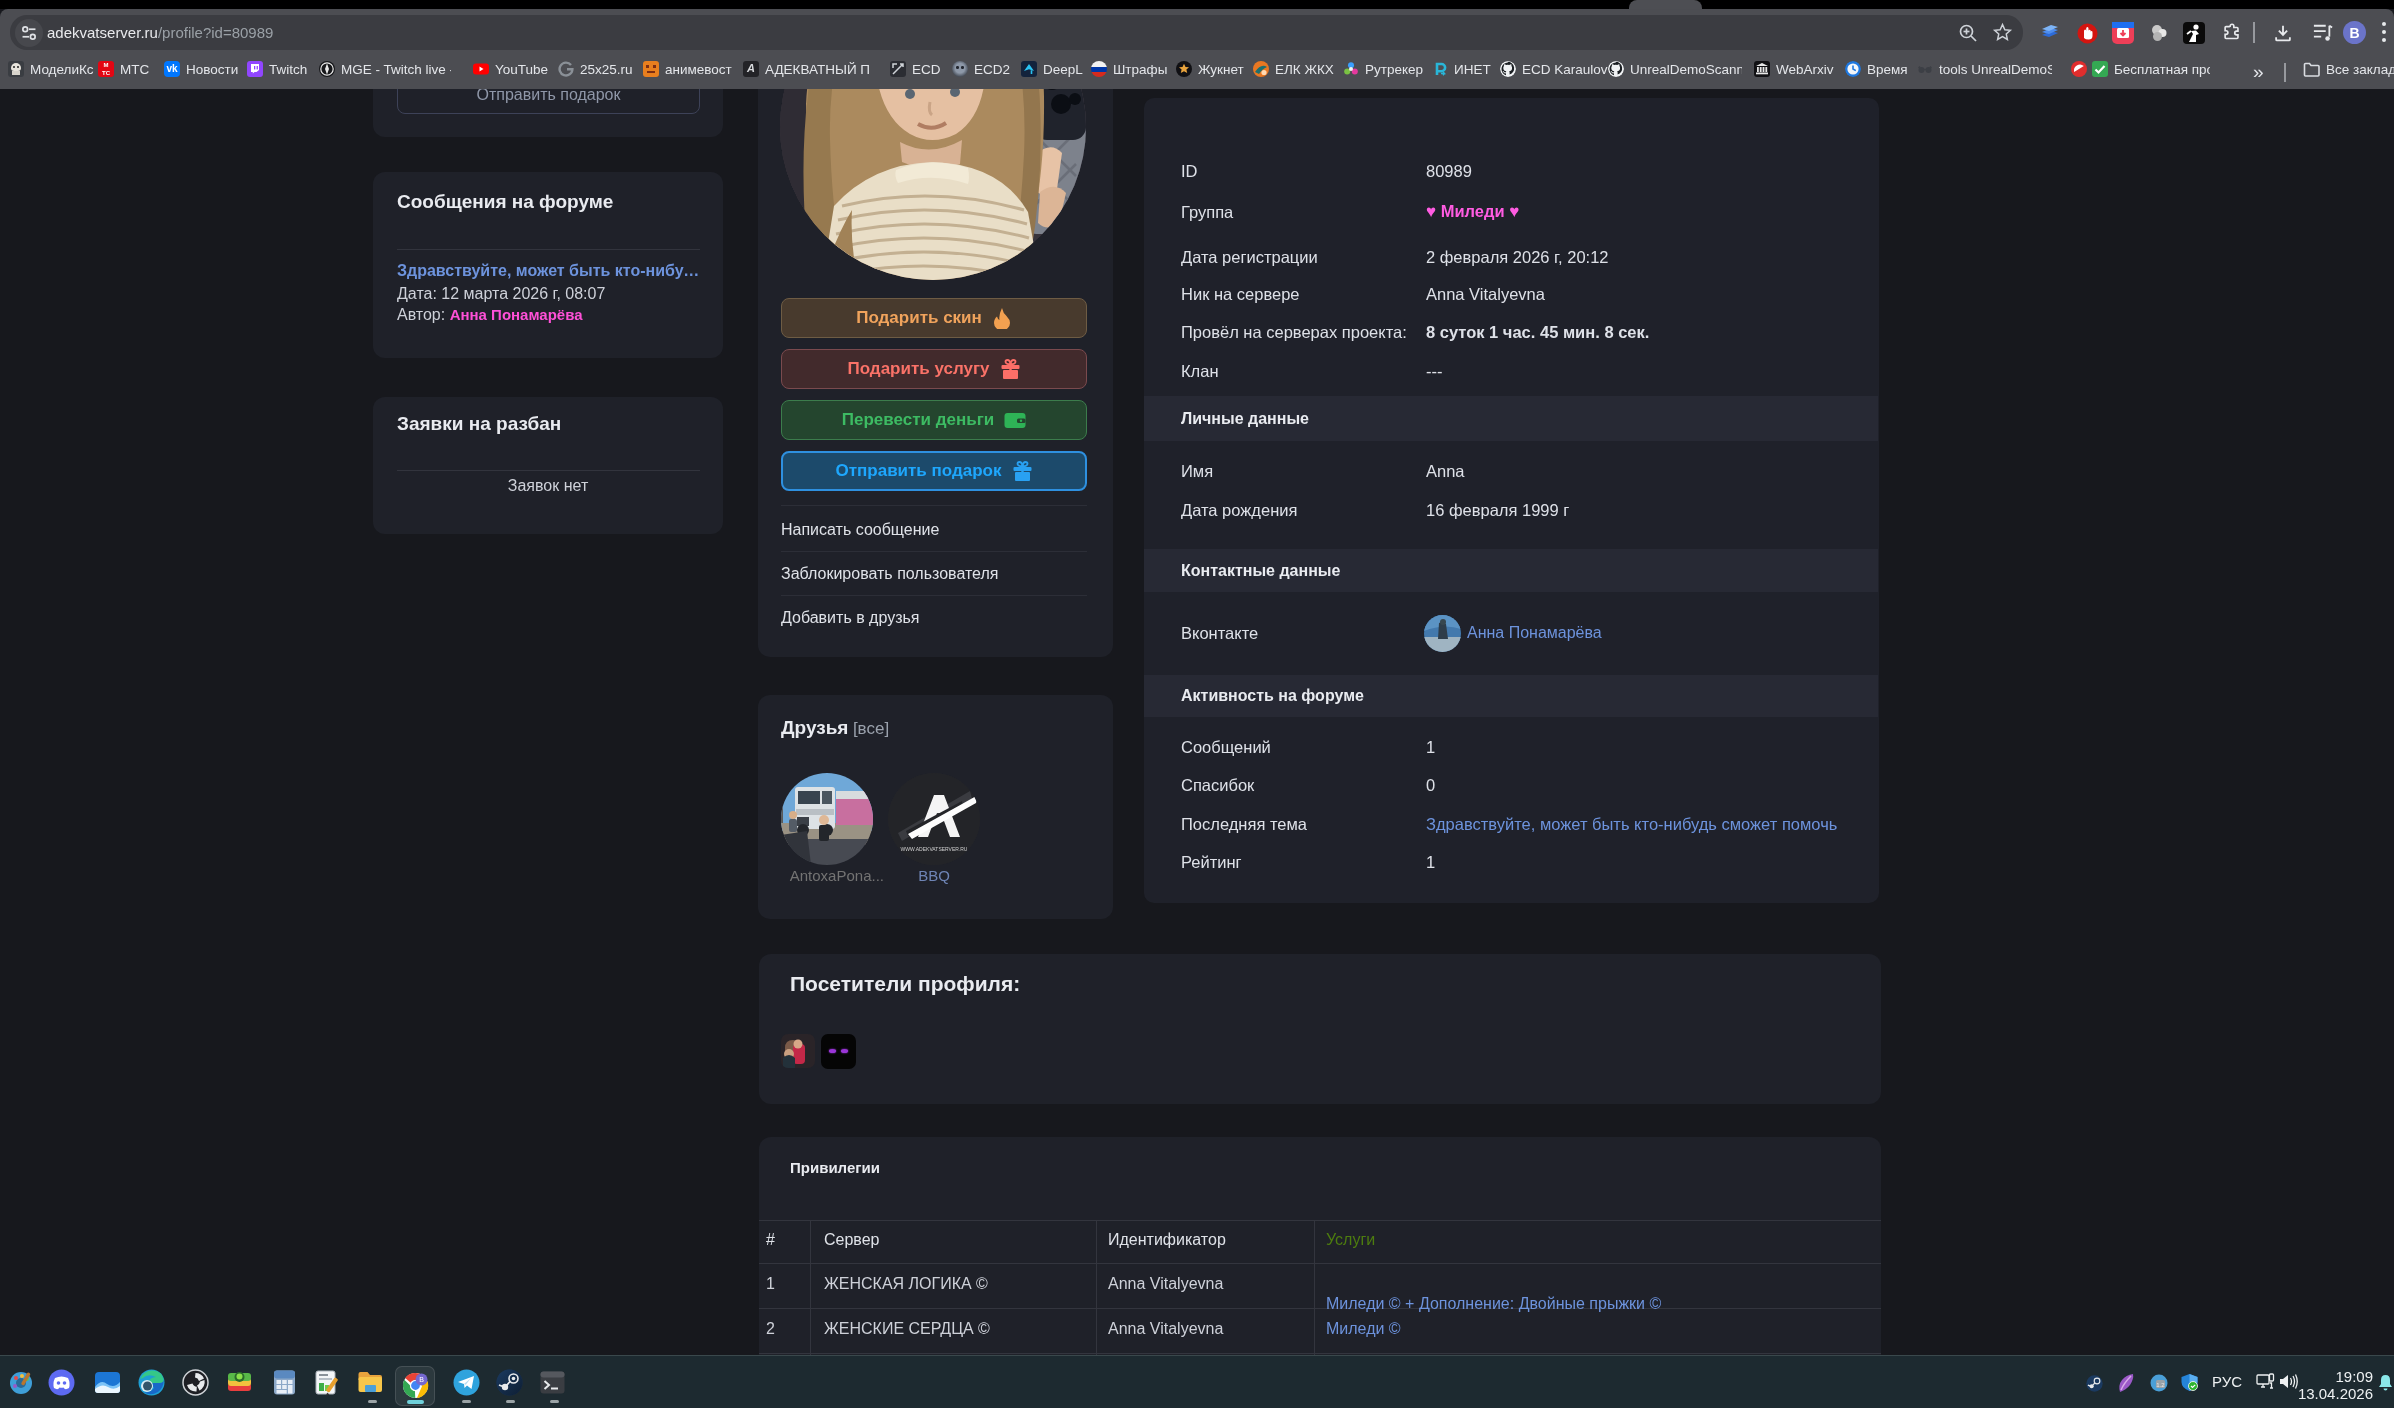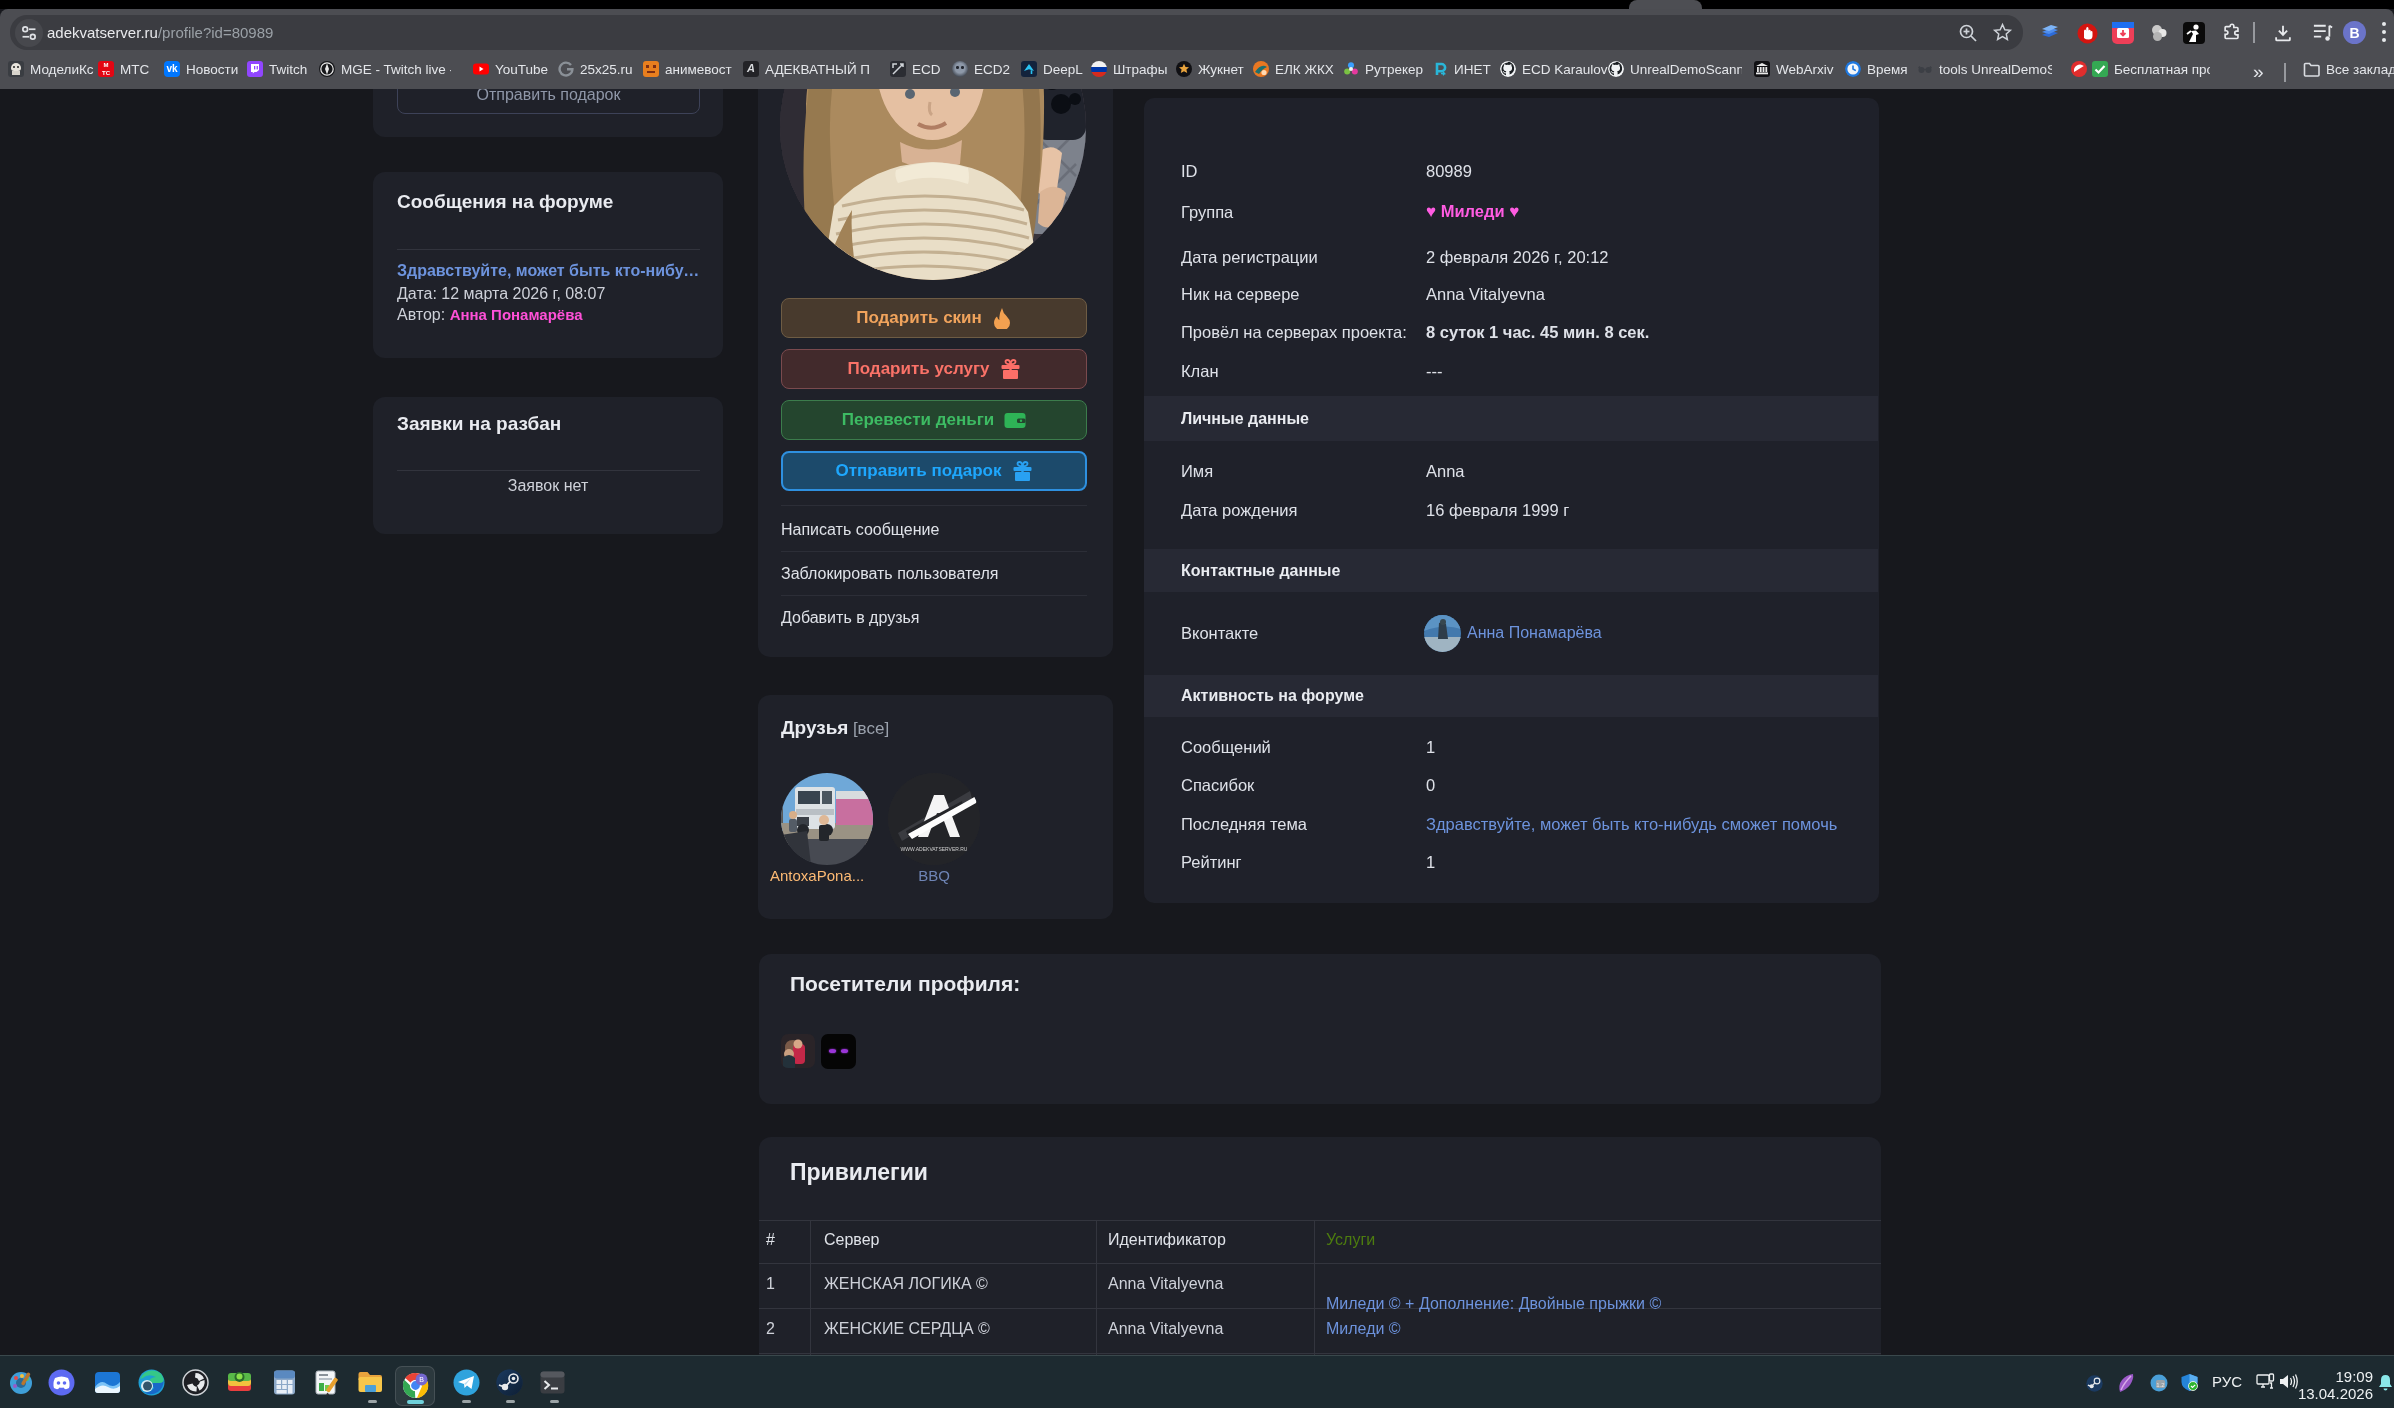--- a/index.html
+++ b/index.html
@@ -360,21 +360,21 @@
     <div class="abs" style="left:888px;top:684px;width:92px;height:92px;border-radius:50%;background:#26272c;overflow:hidden;">
       <svg width="92" height="92" viewBox="0 0 92 92">
         <circle cx="46" cy="46" r="46" fill="#232428"></circle>
         <path d="M10 60 L82 18 L84 26 L14 68 Z" fill="#3a3b40"></path>
         <path d="M30 64 L46 22 L56 22 L72 64 L62 64 L53 40 L49 40 L40 64 Z" fill="#f4f4f4"></path>
         <path d="M18 58 L74 28 L75 33 L20 63 Z" fill="#232428"></path>
         <path d="M20 61 L74 31 L90 22 L88 30 L24 66 Z" fill="#fdfdfd"></path>
         <text x="46" y="78" text-anchor="middle" font-size="5" fill="#cfcfcf" font-family="Liberation Sans">WWW.ADEKVATSERVER.RU</text>
       </svg>
     </div>
-    <div class="abs" style="left:770px;top:778px;width:114px;text-align:left;color:#fdba74;font-size:15px;">AntoxaPona...</div>
+    <div class="abs" style="left:770px;top:778px;width:114px;text-align:right;color:#737373;font-size:15px;">AntoxaPona...</div>
     <div class="abs" style="left:888px;top:778px;width:92px;text-align:center;color:#6e84b5;font-size:15px;">BBQ</div>
 
     <div class="abs" style="left:1144px;top:9px;width:735px;height:805px;background:#1f212a;border-radius:10px;overflow:hidden;">
       <div class="slab" style="top:73px;">ID</div>
         <div class="sval" style="top:73px;">80989</div>
       <div class="slab" style="top:114px;">Группа</div>
         <div class="sval" style="top:114px;color:#ff5ce2;font-weight:bold;"><span style="font-size:17px;">♥</span> Миледи <span style="font-size:17px;">♥</span></div>
       <div class="slab" style="top:159px;">Дата регистрации</div>
         <div class="sval" style="top:159px;">2 февраля 2026 г, 20:12</div>
       <div class="slab" style="top:196px;">Ник на сервере</div>
@@ -422,21 +422,21 @@
           <circle cx="8" cy="20" r="5" fill="#caa080"></circle>
           <path d="M2 24 Q8 18 14 24 L14 34 L2 34 Z" fill="#23313a"></path>
         </svg>
     </div>
     <div class="abs" style="left:821px;top:945px;width:35px;height:35px;border-radius:7px;background:#050505;">
       <span class="abs" style="left:8px;top:15px;width:7px;height:3.5px;border-radius:50%;background:#9a35d8;box-shadow:0 0 2px #9a35d8;"></span>
       <span class="abs" style="left:20px;top:15px;width:7px;height:3.5px;border-radius:50%;background:#9a35d8;box-shadow:0 0 2px #9a35d8;"></span>
     </div>
 
     <div class="card" style="left:759px;top:1048px;width:1122px;height:218px;border-radius:12px 12px 0 0;"></div>
-    <div class="abs h1" style="left:790px;top:1070px;font-size:23px;">Привилегии</div>
+    <div class="abs h1" style="left:790px;top:1070px;font-size:15px;">Привилегии</div>
     <div class="divl" style="left:759px;top:1131px;width:1122px;background:#33353e;"></div>
     <div class="divl" style="left:759px;top:1174px;width:1122px;background:#33353e;"></div>
     <div class="divl" style="left:759px;top:1219px;width:1122px;background:#33353e;"></div>
     <div class="divl" style="left:759px;top:1264px;width:1122px;background:#33353e;"></div>
     <div class="abs" style="left:810px;top:1131px;width:1px;height:135px;background:#33353e;"></div>
     <div class="abs" style="left:1096px;top:1131px;width:1px;height:135px;background:#33353e;"></div>
     <div class="abs" style="left:1314px;top:1131px;width:1px;height:135px;background:#33353e;"></div>
     <div class="abs txt" style="left:766px;top:1142px;color:#dfe2e8;">#</div>
     <div class="abs txt" style="left:824px;top:1142px;color:#dfe2e8;">Сервер</div>
     <div class="abs txt" style="left:1108px;top:1142px;color:#dfe2e8;">Идентификатор</div>

